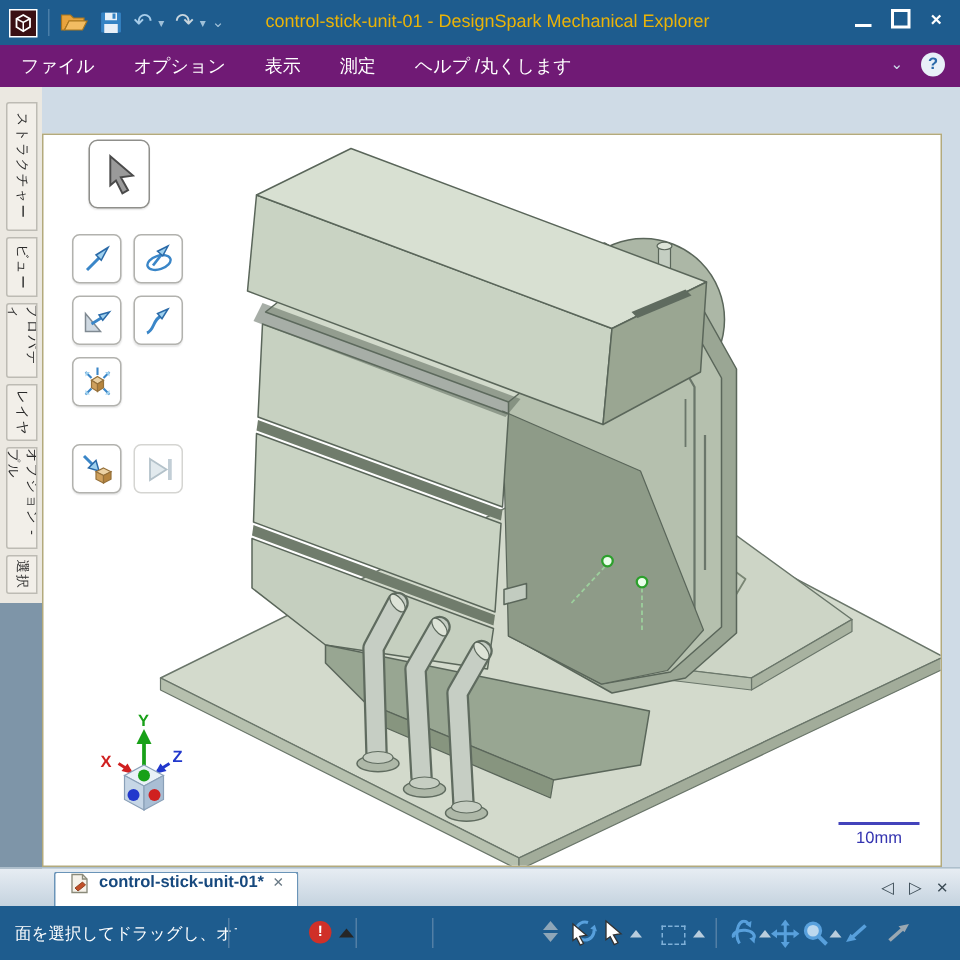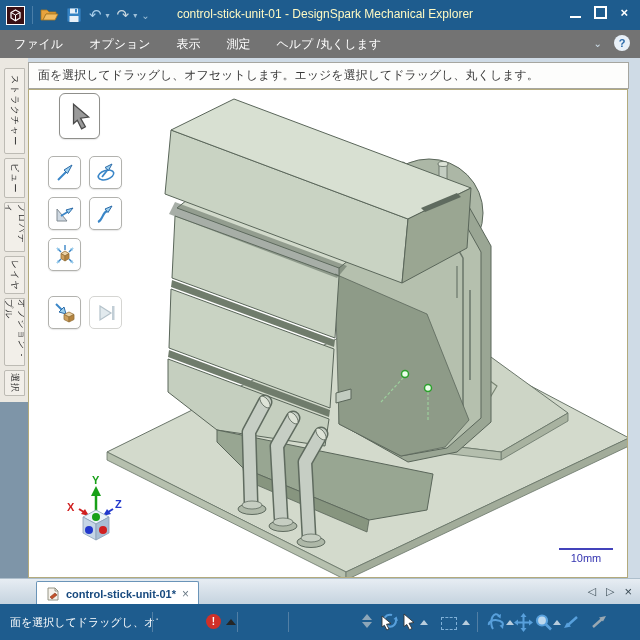--- a/index.html
+++ b/index.html
@@ -7,27 +7,27 @@
        font-family:"Liberation Sans","DejaVu Sans",sans-serif;-webkit-font-smoothing:antialiased;}
   
   .titlebar{position:absolute;left:0;top:0;width:640px;height:30px;background:#1e5c8e;color:#fff;}
   .tb-icons{position:absolute;left:6px;top:3px;display:flex;align-items:center;gap:7px;height:24px;}
   .app-icon{width:19px;height:19px;background:#fff;padding:1px;box-sizing:border-box;}
   .app-icon-inner{width:100%;height:100%;background:#3a1014;display:flex;align-items:center;justify-content:center;}
   .tb-sep{width:1px;height:18px;background:#4a7ea8;}
   .glyph-btn{font-size:15px;line-height:18px;color:#a7cdea;}
   .glyph-btn.redo{color:#c9d6de;}
   .mini-caret{font-size:8px;color:#9fc0d8;margin-left:-3px;}
-  .tb-title{position:absolute;left:175px;top:7px;width:300px;text-align:center;font-size:12px;color:#fef9c3;white-space:nowrap;}
+  .tb-title{position:absolute;left:175px;top:7px;width:300px;text-align:center;font-size:12px;color:#eab308;white-space:nowrap;}
   .win-controls{position:absolute;right:12px;top:6px;display:flex;gap:13px;align-items:center;color:#fff;}
   .wc-min{width:11px;height:2px;background:#fff;margin-top:8px;}
   .wc-max{width:9px;height:9px;border:2px solid #fff;}
   .wc-close{font-size:13px;line-height:13px;font-weight:bold;}
   
-  .menubar{position:absolute;left:0;top:30px;width:640px;height:28px;background:#737373;color:#fff;}
+  .menubar{position:absolute;left:0;top:30px;width:640px;height:28px;background:#701a75;color:#fff;}
   .menu-items{position:absolute;left:14px;top:6px;display:flex;gap:26px;font-size:12px;}
   .menu-item{cursor:default;white-space:nowrap;}
   .menu-right{position:absolute;right:10px;top:5px;display:flex;align-items:center;gap:12px;}
   .mb-caret{color:#cfe0ec;font-size:10px;}
   .help-circle{width:16px;height:16px;border-radius:50%;background:#e8f0f8;color:#2a6aaa;font-size:11px;font-weight:bold;
                display:flex;align-items:center;justify-content:center;}
   
   .hintbar{position:absolute;left:28px;top:62px;width:601px;height:27px;background:#fdfdfc;border:1px solid #a6a6a0;
            box-sizing:border-box;font-size:12px;color:#3a3a3a;display:flex;align-items:center;padding-left:9px;white-space:nowrap;overflow:hidden;}
   
@@ -40,21 +40,21 @@
   .viewport{position:absolute;left:28px;top:89px;width:600px;height:489px;background:#fff;border:1px solid #b3aa7c;box-sizing:border-box;}
   .model-svg{position:absolute;left:0;top:0;}
   .tool-btn{position:absolute;background:#fff;border:1px solid #b2b2ae;border-radius:5px;display:flex;align-items:center;
             justify-content:center;box-shadow:0 1px 1px rgba(60,60,60,.12);}
   .tool-btn.big{left:30px;top:3px;width:39px;height:44px;border-color:#8f8f8b;border-radius:6px;}
   .tool-btn.small{width:31px;height:31px;}
   .tool-btn.disabled{border-color:#d5d5d2;box-shadow:none;}
   
   .tabrow{position:absolute;left:0;top:578px;width:640px;height:26px;background:linear-gradient(#e7edf3,#c5d3df);border-top:1px solid #aebfcc;box-sizing:border-box;}
   .doc-tab{position:absolute;left:36px;top:2px;height:24px;background:#fff;border:1px solid #6a94b8;border-bottom:none;
-           border-radius:2px 2px 0 0;display:flex;align-items:center;padding:0 9px;gap:6px;}
+           border-radius:2px 2px 0 0;display:flex;align-items:flex-start;padding:0 9px;gap:6px;}
   .doc-tab-label{font-size:11px;font-weight:bold;color:#17497e;white-space:nowrap;}
   .doc-tab-close{font-size:12px;color:#6a7a86;line-height:12px;}
   .tab-nav{position:absolute;right:8px;top:5px;display:flex;gap:10px;color:#3a4a54;font-size:11px;align-items:center;}
   
   .statusbar{position:absolute;left:0;top:604px;width:640px;height:36px;background:#1e5c8e;color:#fff;}
   .sb-prompt{position:absolute;left:10px;top:11px;width:148px;font-size:11px;white-space:nowrap;overflow:hidden;}
   .sb-sep{position:absolute;top:8px;width:1px;height:20px;background:#527fa5;}
   .sb-alert{position:absolute;left:206px;top:10px;width:15px;height:15px;border-radius:50%;background:#d03028;color:#fff;
             font-size:10px;font-weight:bold;display:flex;align-items:center;justify-content:center;}
   .caret-up{width:0;height:0;border-left:5px solid transparent;border-right:5px solid transparent;border-bottom:6px solid #262626;}
@@ -112,23 +112,20 @@
       <span class="menu-item">表示</span>
       <span class="menu-item">測定</span>
       <span class="menu-item">ヘルプ /丸くします</span>
     </div>
     <div class="menu-right">
       <span class="mb-caret">⌄</span>
       <span class="help-circle">?</span>
     </div>
   </div>
 
-  <div class="hintbar">
-    <span>面を選択してドラッグし、オフセットします。エッジを選択してドラッグし、丸くします。</span>
-  </div>
 
   <div class="sidestrip">
     <div class="side-tab" style="top:10px;height:86px;">ストラクチャー</div>
     <div class="side-tab" style="top:100px;height:40px;">ビュー</div>
     <div class="side-tab" style="top:144px;height:50px;">プロパティ</div>
     <div class="side-tab" style="top:198px;height:38px;">レイヤ</div>
     <div class="side-tab" style="top:240px;height:68px;">オプション - プル</div>
     <div class="side-tab" style="top:312px;height:26px;">選択</div>
   </div>
 

